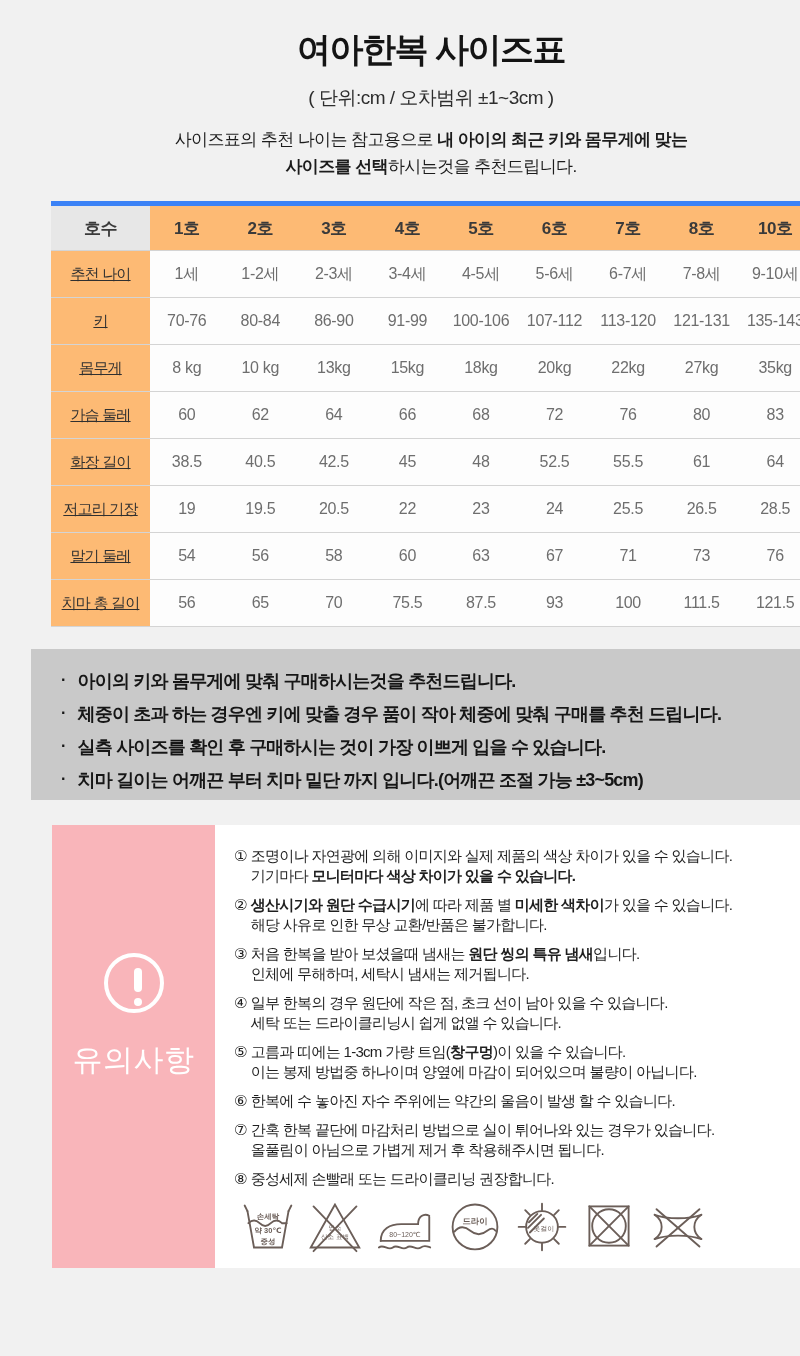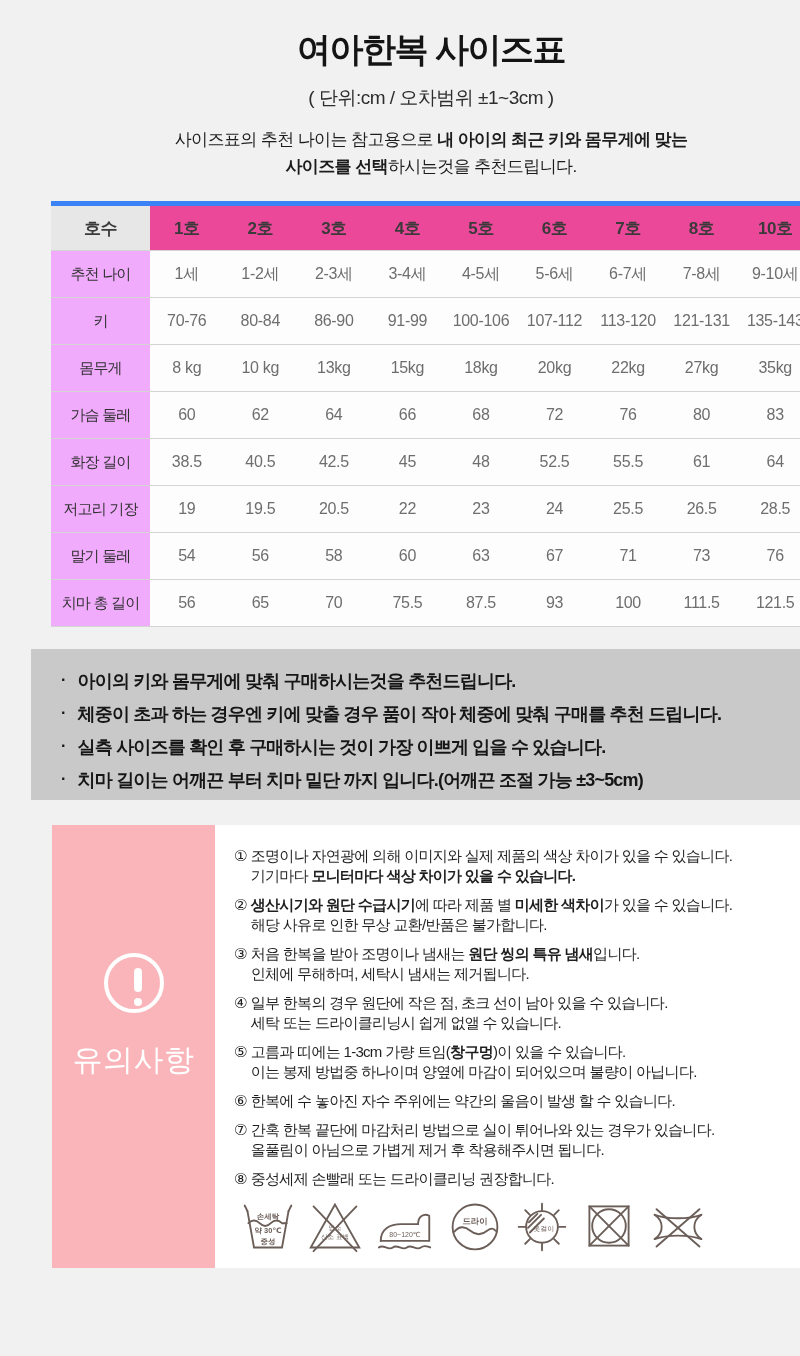--- a/index.html
+++ b/index.html
@@ -18,23 +18,23 @@
   
   .size-table {
     width:761px; margin:21px 0 0 20px; border-collapse:collapse; table-layout:fixed;
     border-top:5px solid #3b82f6;
   }
   .size-table col.labelcol { width:99px; }
   .size-table th, .size-table td {
     height:47px; text-align:center; vertical-align:middle;
     border-bottom:1px solid #d4d4d4; font-weight:400;
   }
-  .size-table tr.head th { background:#ec4899; font-size:17px; font-weight:700; color:#3a3a3a; letter-spacing:-0.5px; }
+  .size-table tr.head th { background:#fdba74; font-size:17px; font-weight:700; color:#3a3a3a; letter-spacing:-0.5px; }
   .size-table tr.head th.corner { background:#e7e7e7; }
-  .size-table th.rowlabel { background:#f0abfc; font-size:15px; font-weight:500; color:#303030; letter-spacing:-0.8px; }
+  .size-table th.rowlabel { background:#fdba74; font-size:15px; font-weight:500; color:#303030; letter-spacing:-0.8px;text-decoration:underline; }
   .size-table td { background:#fdfdfd; font-size:16px; color:#6e6e6e; letter-spacing:-0.3px; }
   
   .tips { background:#c9c9c9; margin-top:22px; padding:15px 20px 4px 30px; }
   .tips li { list-style:none; font-size:18px; font-weight:600; color:#161616; line-height:32px; letter-spacing:-0.8px; }
   .tips .dot { font-weight:700; margin-right:12px; font-size:16px; vertical-align:2px; }
   
   .notice { width:759px; height:443px; margin:25px 0 0 21px; background:#ffffff; display:flex; overflow:hidden; }
   .notice-badge {
     width:163px; flex:0 0 163px; background:#f9b5ba;
     display:flex; flex-direction:column; align-items:center; justify-content:center;
@@ -222,21 +222,21 @@
           <div class="nitem">
             <span class="nnum">②</span>
             <div class="nlines">
               <div class="nline"><b>생산시기와 원단 수급시기</b><span>에 따라 제품 별 </span><b>미세한 색차이</b><span>가 있을 수 있습니다.</span></div>
               <div class="nline"><span>해당 사유로 인한 무상 교환/반품은 불가합니다.</span></div>
             </div>
           </div>
           <div class="nitem">
             <span class="nnum">③</span>
             <div class="nlines">
-              <div class="nline"><span>처음 한복을 받아 조명이나 냄새는 </span><b>원단 씽의 특유 냄새</b><span>입니다.</span></div>
+              <div class="nline"><span>처음 한복을 받아 보셨을때 냄새는 </span><b>원단 씽의 특유 냄새</b><span>입니다.</span></div>
               <div class="nline"><span>인체에 무해하며, 세탁시 냄새는 제거됩니다.</span></div>
             </div>
           </div>
           <div class="nitem">
             <span class="nnum">④</span>
             <div class="nlines">
               <div class="nline"><span>일부 한복의 경우 원단에 작은 점, 초크 선이 남아 있을 수 있습니다.</span></div>
               <div class="nline"><span>세탁 또는 드라이클리닝시 쉽게 없앨 수 있습니다.</span></div>
             </div>
           </div>

